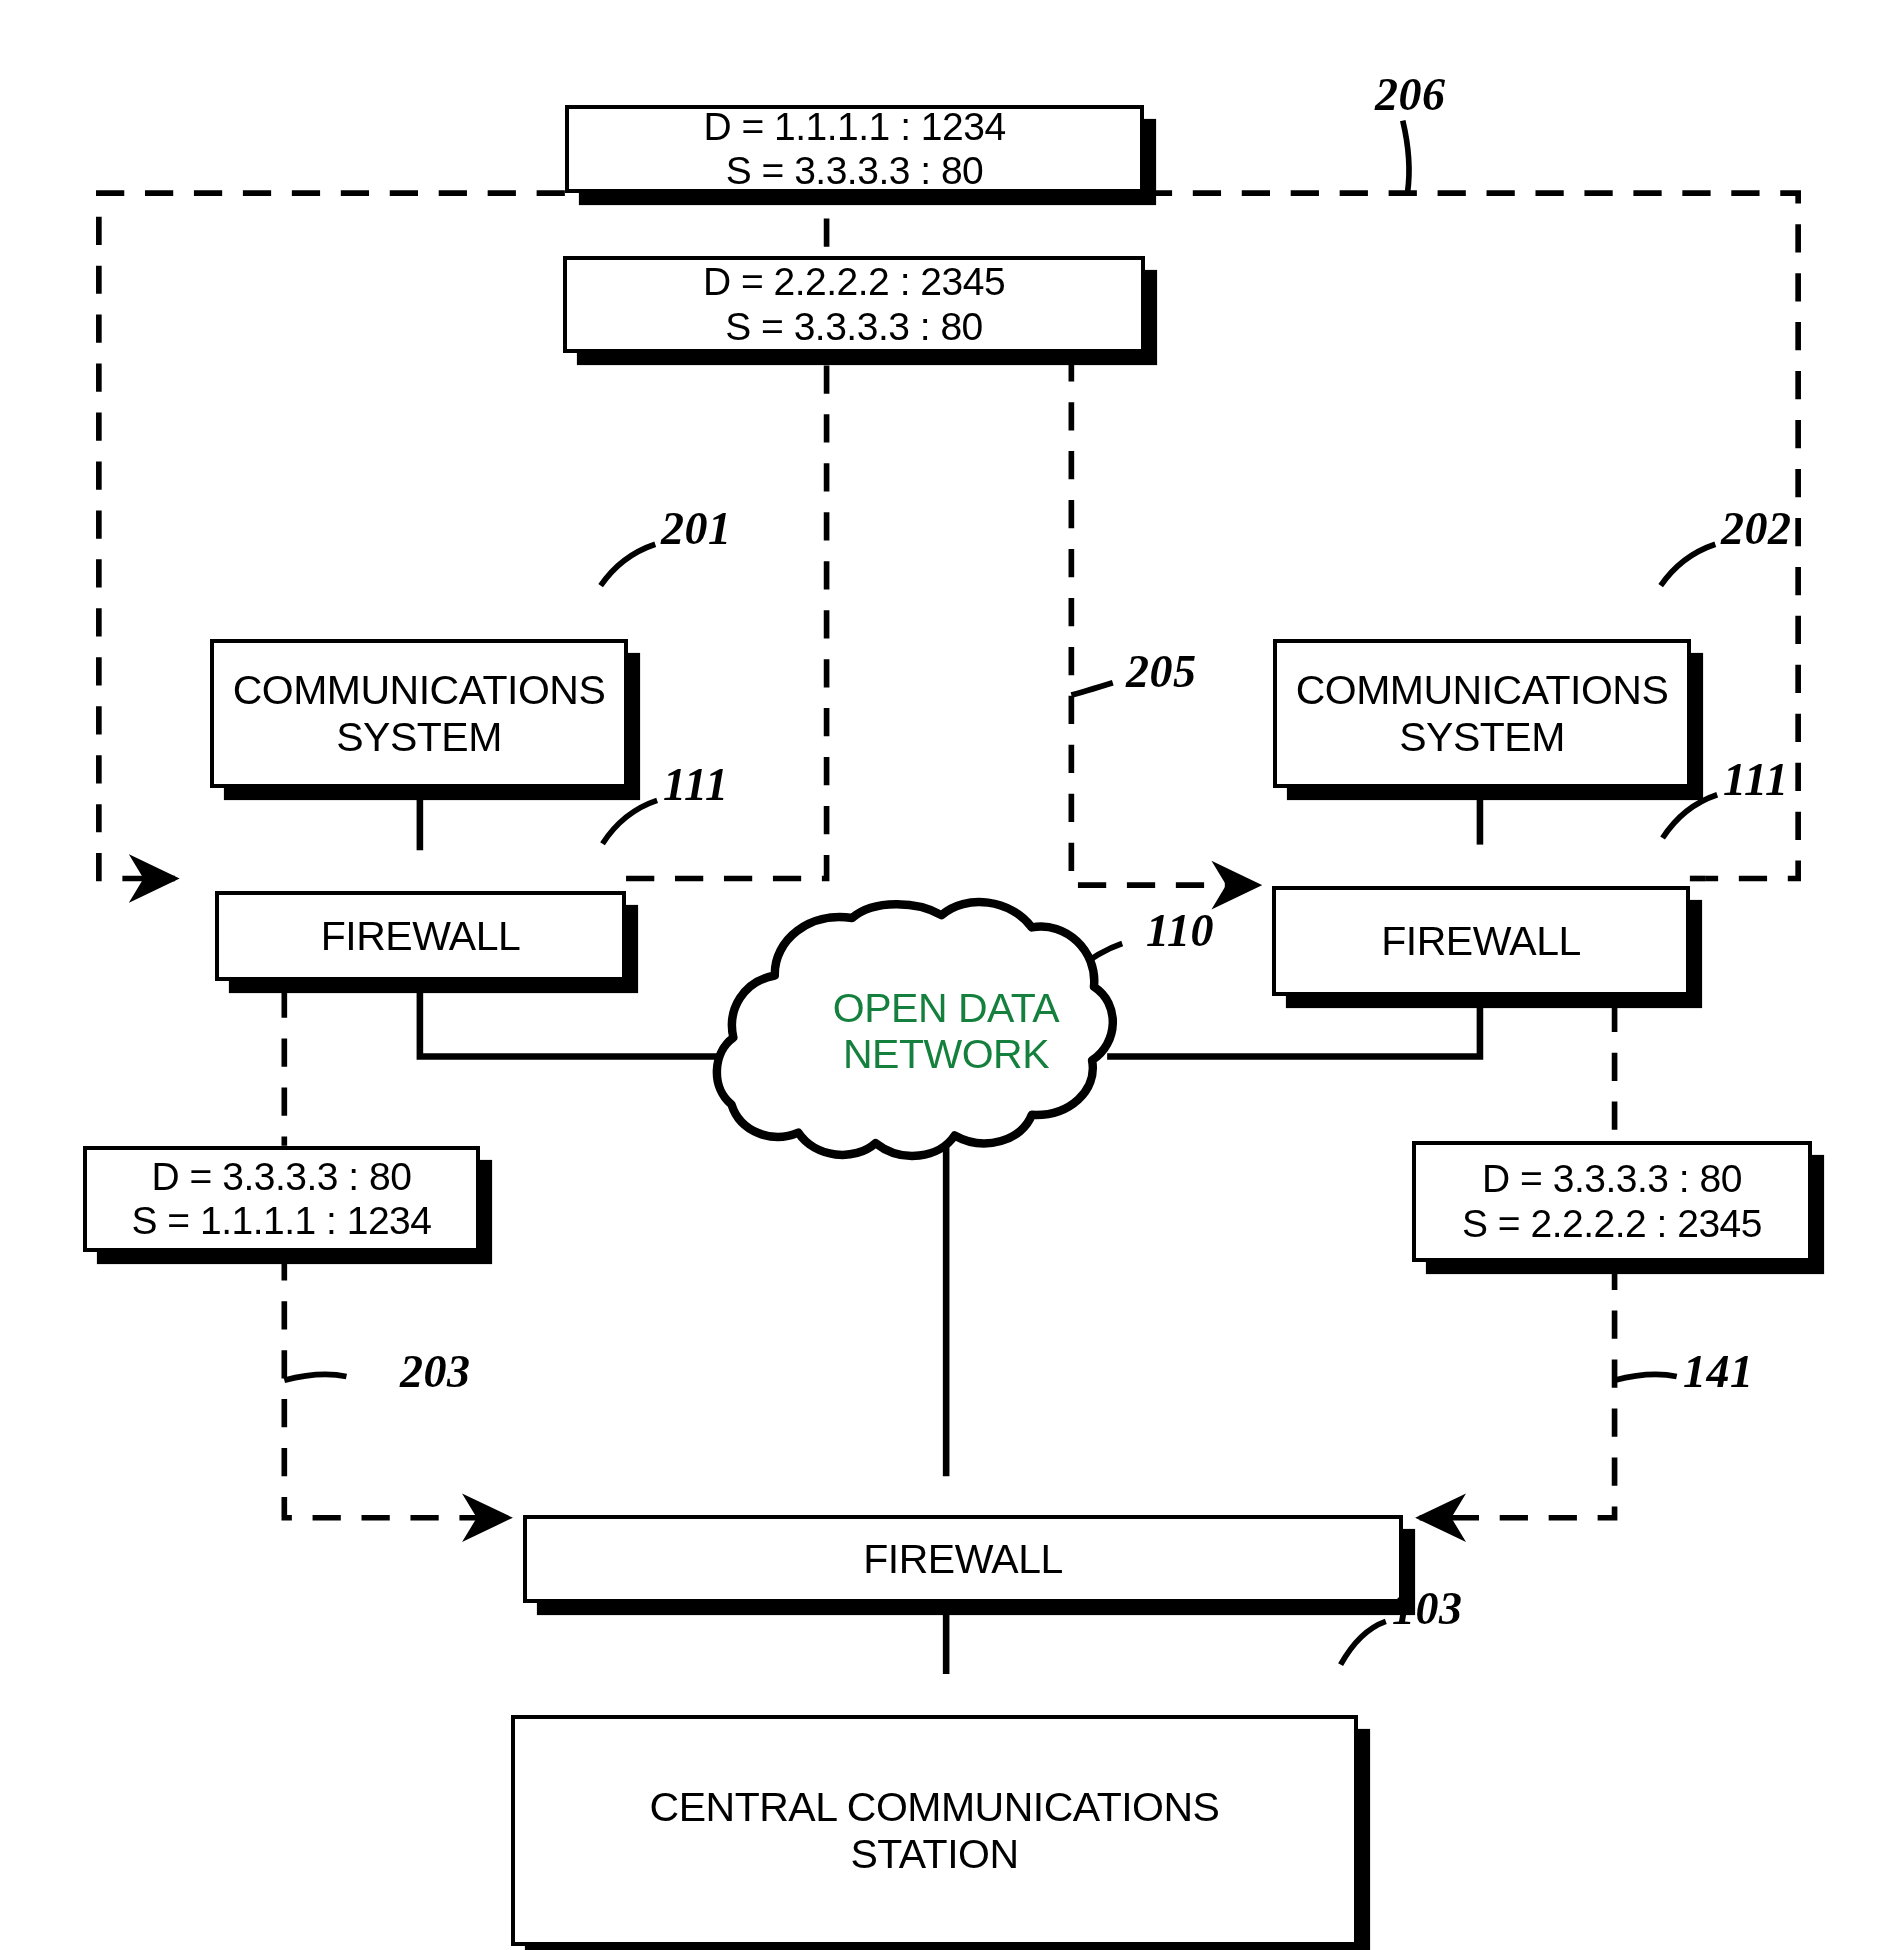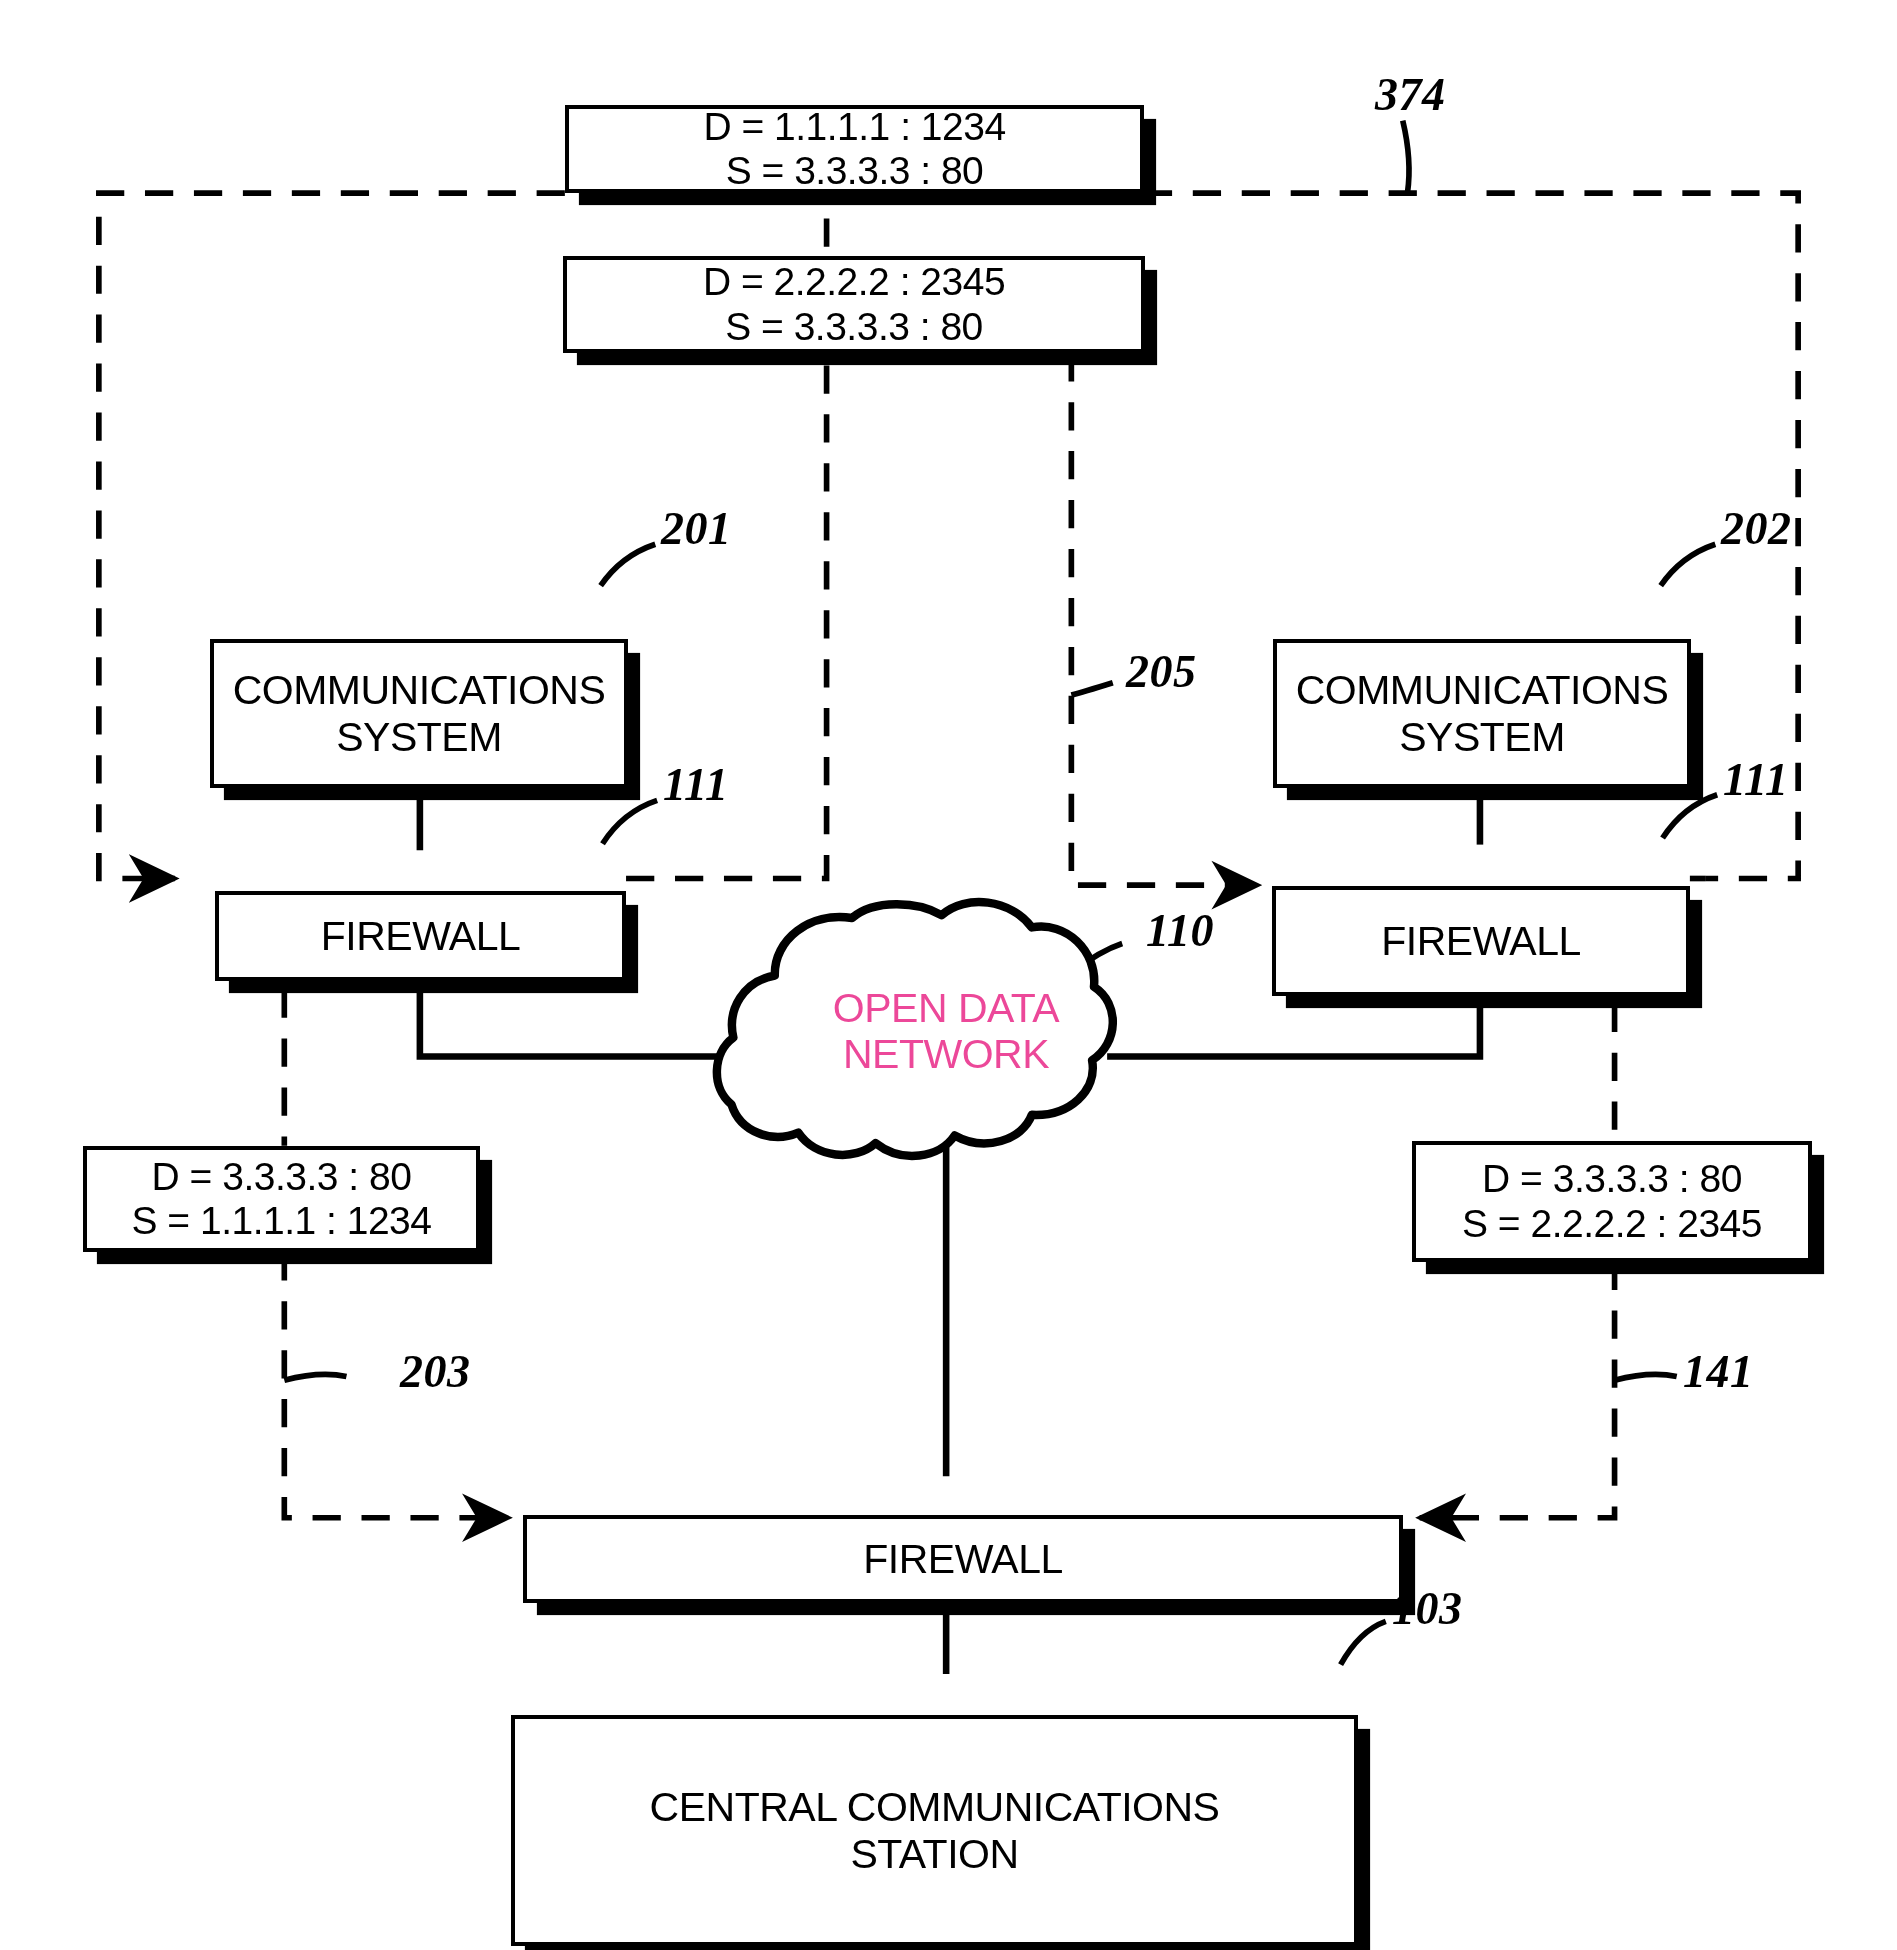--- a/index.html
+++ b/index.html
@@ -58,21 +58,21 @@
     font-weight: bold;
     font-size: 46px;
     color: #000000;
     white-space: nowrap;
     letter-spacing: 0.5px;
   }
   .cloud-label {
     position: absolute;
     text-align: center;
     font-size: 41px;
-    color: #ec4899;
+    color: #15803d;
     line-height: 1.12;
     white-space: pre-line;
     letter-spacing: -0.5px;
   }
 </style>
 </head>
 <body>
 
 <div id="figure">
 
@@ -185,21 +185,21 @@
   </div>
 
   <div class="node blk" style="left:511px; top:1674px; width:847px; height:231px;">
     <span class="node-label">CENTRAL COMMUNICATIONS
 STATION</span>
   </div>
 
   <div class="cloud-label" style="left:805px; top:986px; width:282px;">OPEN DATA
 NETWORK</div>
 
-  <div class="refnum" style="left:1375px; top:68px;">374</div>
+  <div class="refnum" style="left:1375px; top:68px;">206</div>
   <div class="refnum" style="left:1126px; top:645px;">205</div>
   <div class="refnum" style="left:661px; top:502px;">201</div>
   <div class="refnum" style="left:1721px; top:502px;">202</div>
   <div class="refnum" style="left:663px; top:758px;">111</div>
   <div class="refnum" style="left:1723px; top:753px;">111</div>
   <div class="refnum" style="left:1146px; top:904px;">110</div>
   <div class="refnum" style="left:1392px; top:1582px;">103</div>
   <div class="refnum" style="left:352px; top:1345px;margin-left:48px;">203</div>
   <div class="refnum" style="left:1683px; top:1345px;">141</div>
 

